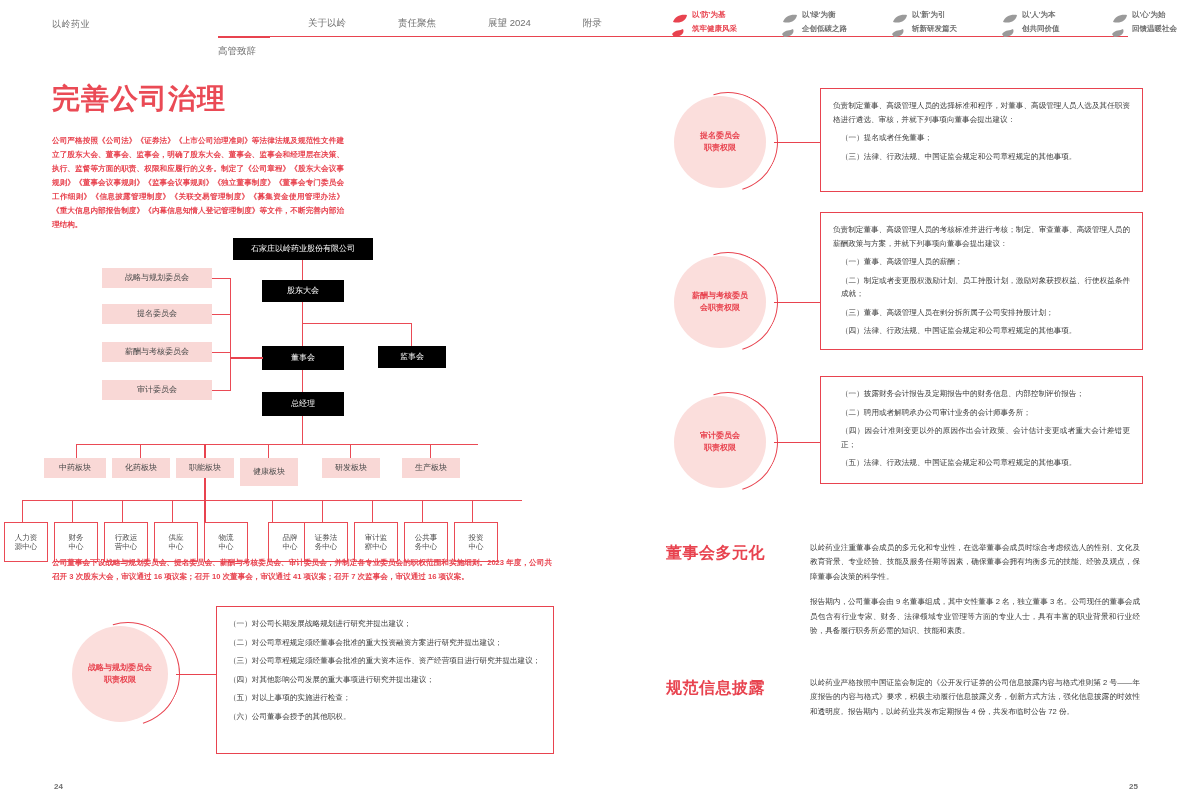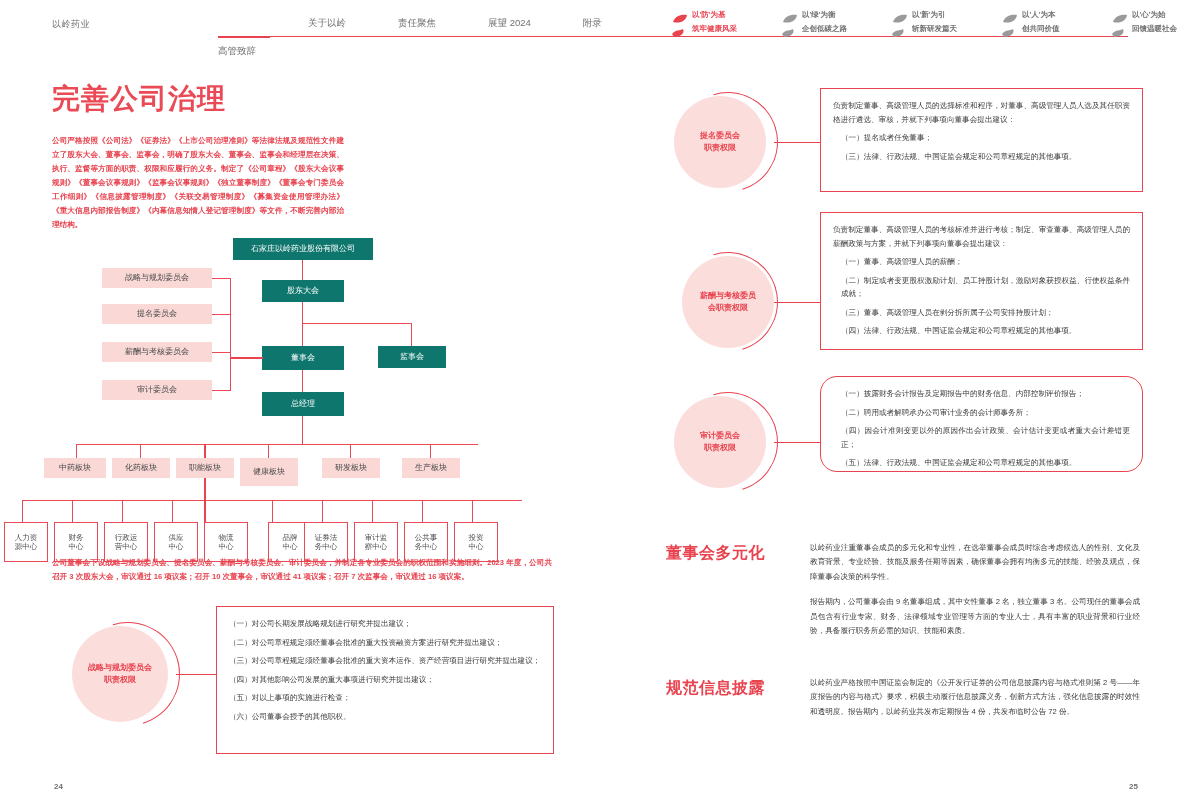--- a/index.html
+++ b/index.html
@@ -46,21 +46,21 @@
   }
   .intro {
     position:absolute; left:52px; top:134px; width:292px;
     font-size:7.6px; line-height:1.85; color:#e8434f; font-weight:bold;
     text-align:justify;
   }
 
   
   .org { position:absolute; left:0; top:232px; width:596px; height:310px; }
   .node {
-    position:absolute; background:#0f766e; color:#fff;
+    position:absolute; background:#000000; color:#fff;
     font-size:8px; display:flex; align-items:center; justify-content:center;
     text-align:center; line-height:1.25;
   }
   .node.soft { background:#f9d8d6; color:#4a4a4a; }
   .node.outline { background:#fff; color:#4a4a4a; border:1px solid #ea4a55; font-size:7.5px; }
   .ln { position:absolute; background:#ea4a55; }
   .ln.h { height:1.4px; }
   .ln.v { width:1.4px; }
   .ln.thick { background:#e8434f; }
 
@@ -344,42 +344,42 @@
     <div class="arrow-line" style="left:100px; top:50px; width:96px;"></div>
     <div class="arrow-head" style="left:194px; top:46.5px;"></div>
   </div>
   <div class="listbox" style="left:224px; top:88px; width:323px; height:104px;">
     <p>负责制定董事、高级管理人员的选择标准和程序，对董事、高级管理人员人选及其任职资格进行遴选、审核，并就下列事项向董事会提出建议：</p>
     <p class="ind">（一）提名或者任免董事；</p>
     <p class="ind">（三）法律、行政法规、中国证监会规定和公司章程规定的其他事项。</p>
   </div>
 
   <div class="circ-wrap" style="left:78px; top:252px; width:120px; height:100px;">
-    <div class="circ" style="left:8px; top:4px; width:92px; height:92px; white-space:pre-line;">薪酬与考核委员
+    <div class="circ" style="left:0; top:4px; width:92px; height:92px; white-space:pre-line;">薪酬与考核委员
 会职责权限</div>
     <div class="circ-ring" style="left:4px; top:0; width:100px; height:100px;"></div>
     <div class="arrow-line" style="left:100px; top:50px; width:96px;"></div>
     <div class="arrow-head" style="left:194px; top:46.5px;"></div>
   </div>
   <div class="listbox" style="left:224px; top:212px; width:323px; height:138px;">
     <p>负责制定董事、高级管理人员的考核标准并进行考核；制定、审查董事、高级管理人员的薪酬政策与方案，并就下列事项向董事会提出建议：</p>
     <p class="ind">（一）董事、高级管理人员的薪酬；</p>
     <p class="ind">（二）制定或者变更股权激励计划、员工持股计划，激励对象获授权益、行使权益条件成就；</p>
     <p class="ind">（三）董事、高级管理人员在剥分拆所属子公司安排持股计划；</p>
     <p class="ind">（四）法律、行政法规、中国证监会规定和公司章程规定的其他事项。</p>
   </div>
 
   <div class="circ-wrap" style="left:78px; top:392px; width:120px; height:100px;">
     <div class="circ" style="left:0; top:4px; width:92px; height:92px; white-space:pre-line;">审计委员会
 职责权限</div>
     <div class="circ-ring" style="left:4px; top:0; width:100px; height:100px;"></div>
     <div class="arrow-line" style="left:100px; top:50px; width:96px;"></div>
     <div class="arrow-head" style="left:194px; top:46.5px;"></div>
   </div>
-  <div class="listbox" style="left:224px; top:376px; width:323px; height:96px;border-radius:17px;">
+  <div class="listbox" style="left:224px; top:376px; width:323px; height:108px;">
     <p class="ind">（一）披露财务会计报告及定期报告中的财务信息、内部控制评价报告；</p>
     <p class="ind">（二）聘用或者解聘承办公司审计业务的会计师事务所；</p>
     <p class="ind">（四）因会计准则变更以外的原因作出会计政策、会计估计变更或者重大会计差错更正；</p>
     <p class="ind">（五）法律、行政法规、中国证监会规定和公司章程规定的其他事项。</p>
   </div>
 
   <div class="sec-head" style="left:70px; top:543px;">董事会多元化</div>
   <div class="sec-body" style="left:214px; top:541px;">
     <p>以岭药业注重董事会成员的多元化和专业性，在选举董事会成员时综合考虑候选人的性别、文化及教育背景、专业经验、技能及服务任期等因素，确保董事会拥有均衡多元的技能、经验及观点，保障董事会决策的科学性。</p>
     <p>报告期内，公司董事会由 9 名董事组成，其中女性董事 2 名，独立董事 3 名。公司现任的董事会成员包含有行业专家、财务、法律领域专业管理等方面的专业人士，具有丰富的职业背景和行业经验，具备履行职务所必需的知识、技能和素质。</p>

